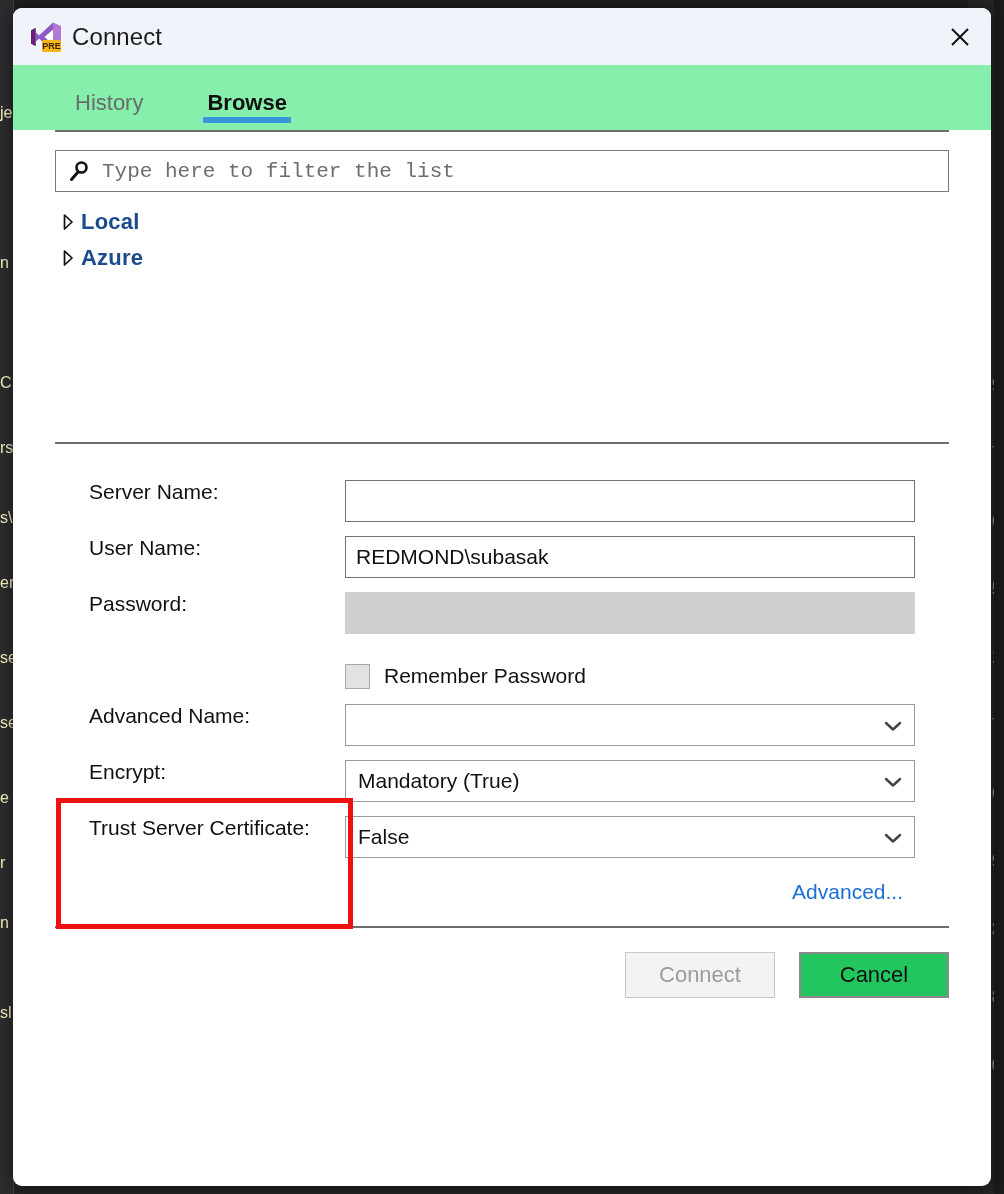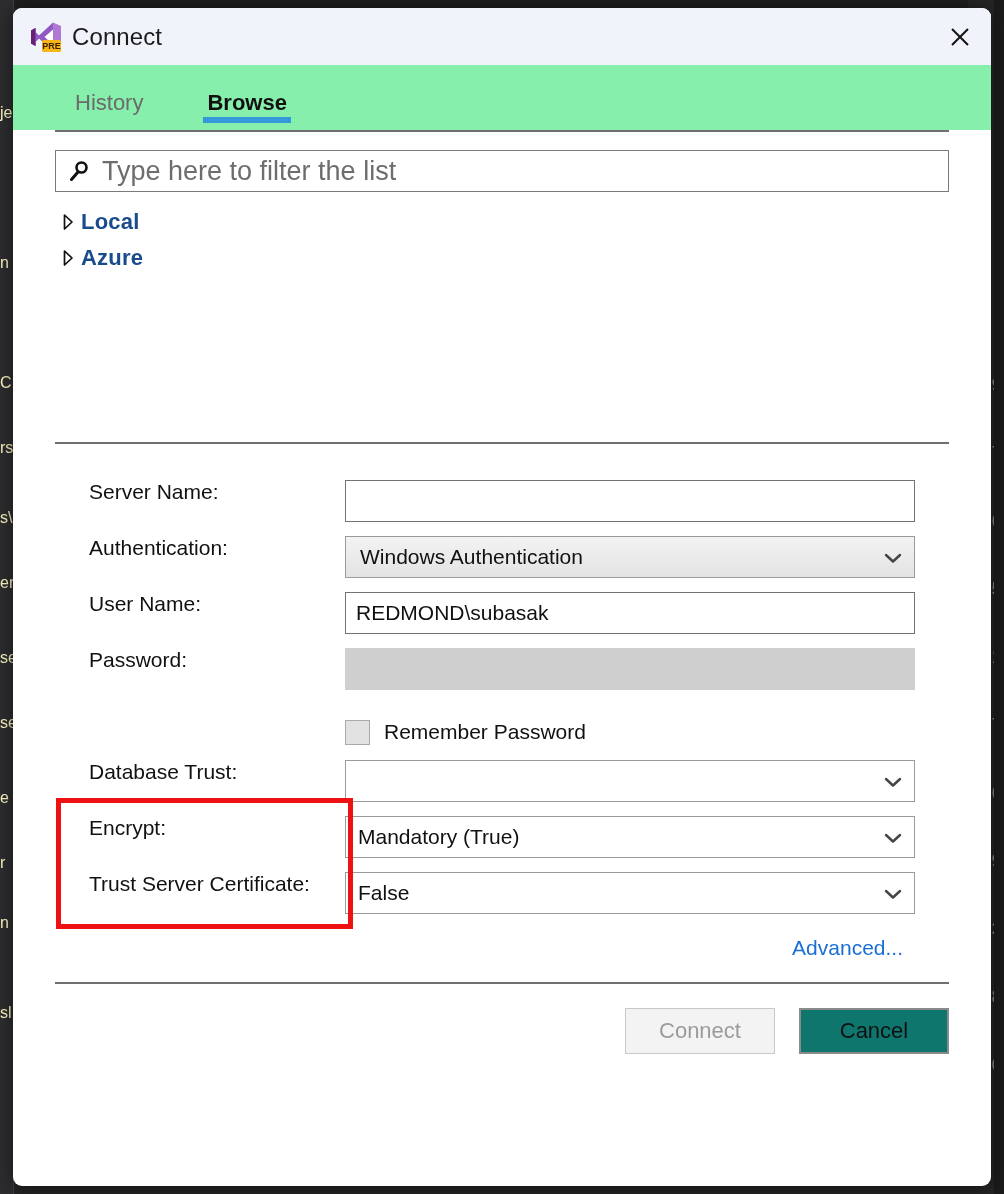--- a/index.html
+++ b/index.html
@@ -116,22 +116,22 @@
     margin-top: 18px;
     height: 42px;
     border: 1px solid #7a7a7a;
     display: flex; align-items: center;
     background: #fff;
   }
   #search-icon { margin-left: 12px; width: 24px; height: 24px; flex: none; }
   #filter-input {
     border: 0; outline: none;
     flex: 1;
-    font-family: Liberation Sans, sans-serif;
-    font-size: 27px;
+    font-family: Liberation Mono, monospace;
+    font-size: 21px;
     color: #14532d;
     margin-left: 8px; margin-right: 8px;
     background: transparent;
   }
   #filter-input::placeholder { color: #6d6d6d; }
 
   #tree { margin-top: 12px; }
   .tree-node {
     display: flex; align-items: center;
     height: 36px;
@@ -229,21 +229,21 @@
   .btn {
     width: 150px; height: 46px;
     display: flex; align-items: center; justify-content: center;
     font-size: 22px;
     cursor: default;
   }
   #connect-btn {
     background: #f3f3f3; border: 1px solid #c8c8c8; color: #9b9b9b;
   }
   #cancel-btn {
-    background: #0f766e; border: 2px solid #8a8a8a; color: #111;
+    background: #22c55e; border: 2px solid #8a8a8a; color: #111;
   }
 </style>
 </head>
 <body>
 
 <div id="backdrop">
   <div class="bg-top-strip"></div>
   <div class="bg-col-left"></div>
   <div id="bg-left-frags">
       <div class="bg-left-frag" style="top: 105px;">je</div>
@@ -343,33 +343,20 @@
 
   <div id="form">
 
     <div class="frow">
       <div class="flabel">Server Name:</div>
       <div class="fctl">
         <div class="tbox"></div>
       </div>
     </div>
 
-    <div class="frow">
-      <div class="flabel">Authentication:</div>
-      <div class="fctl">
-        <div class="combo shaded">
-          <span>Windows Authentication</span>
-          <span class="chev">
-            <svg width="18" height="12" viewBox="0 0 18 12">
-                <path d="M2 3 L9 9.5 L16 3" fill="none" stroke="#444" stroke-width="2.4" stroke-linecap="round" stroke-linejoin="round"></path>
-              </svg>
-          </span>
-        </div>
-      </div>
-    </div>
 
     <div class="frow">
       <div class="flabel">User Name:</div>
       <div class="fctl">
         <div class="tbox">REDMOND\subasak</div>
       </div>
     </div>
 
     <div class="frow">
       <div class="flabel">Password:</div>
@@ -382,21 +369,21 @@
       <div class="flabel"></div>
       <div class="fctl">
         <div class="ckrow">
           <span class="ckbox"></span>
           <span class="cklabel">Remember Password</span>
         </div>
       </div>
     </div>
 
     <div class="frow">
-      <div class="flabel">Database Trust:</div>
+      <div class="flabel">Advanced Name:</div>
       <div class="fctl">
         <div class="combo">
           <span></span>
           <span class="chev">
             <svg width="18" height="12" viewBox="0 0 18 12">
                 <path d="M2 3 L9 9.5 L16 3" fill="none" stroke="#444" stroke-width="2.4" stroke-linecap="round" stroke-linejoin="round"></path>
               </svg>
           </span>
         </div>
       </div>

